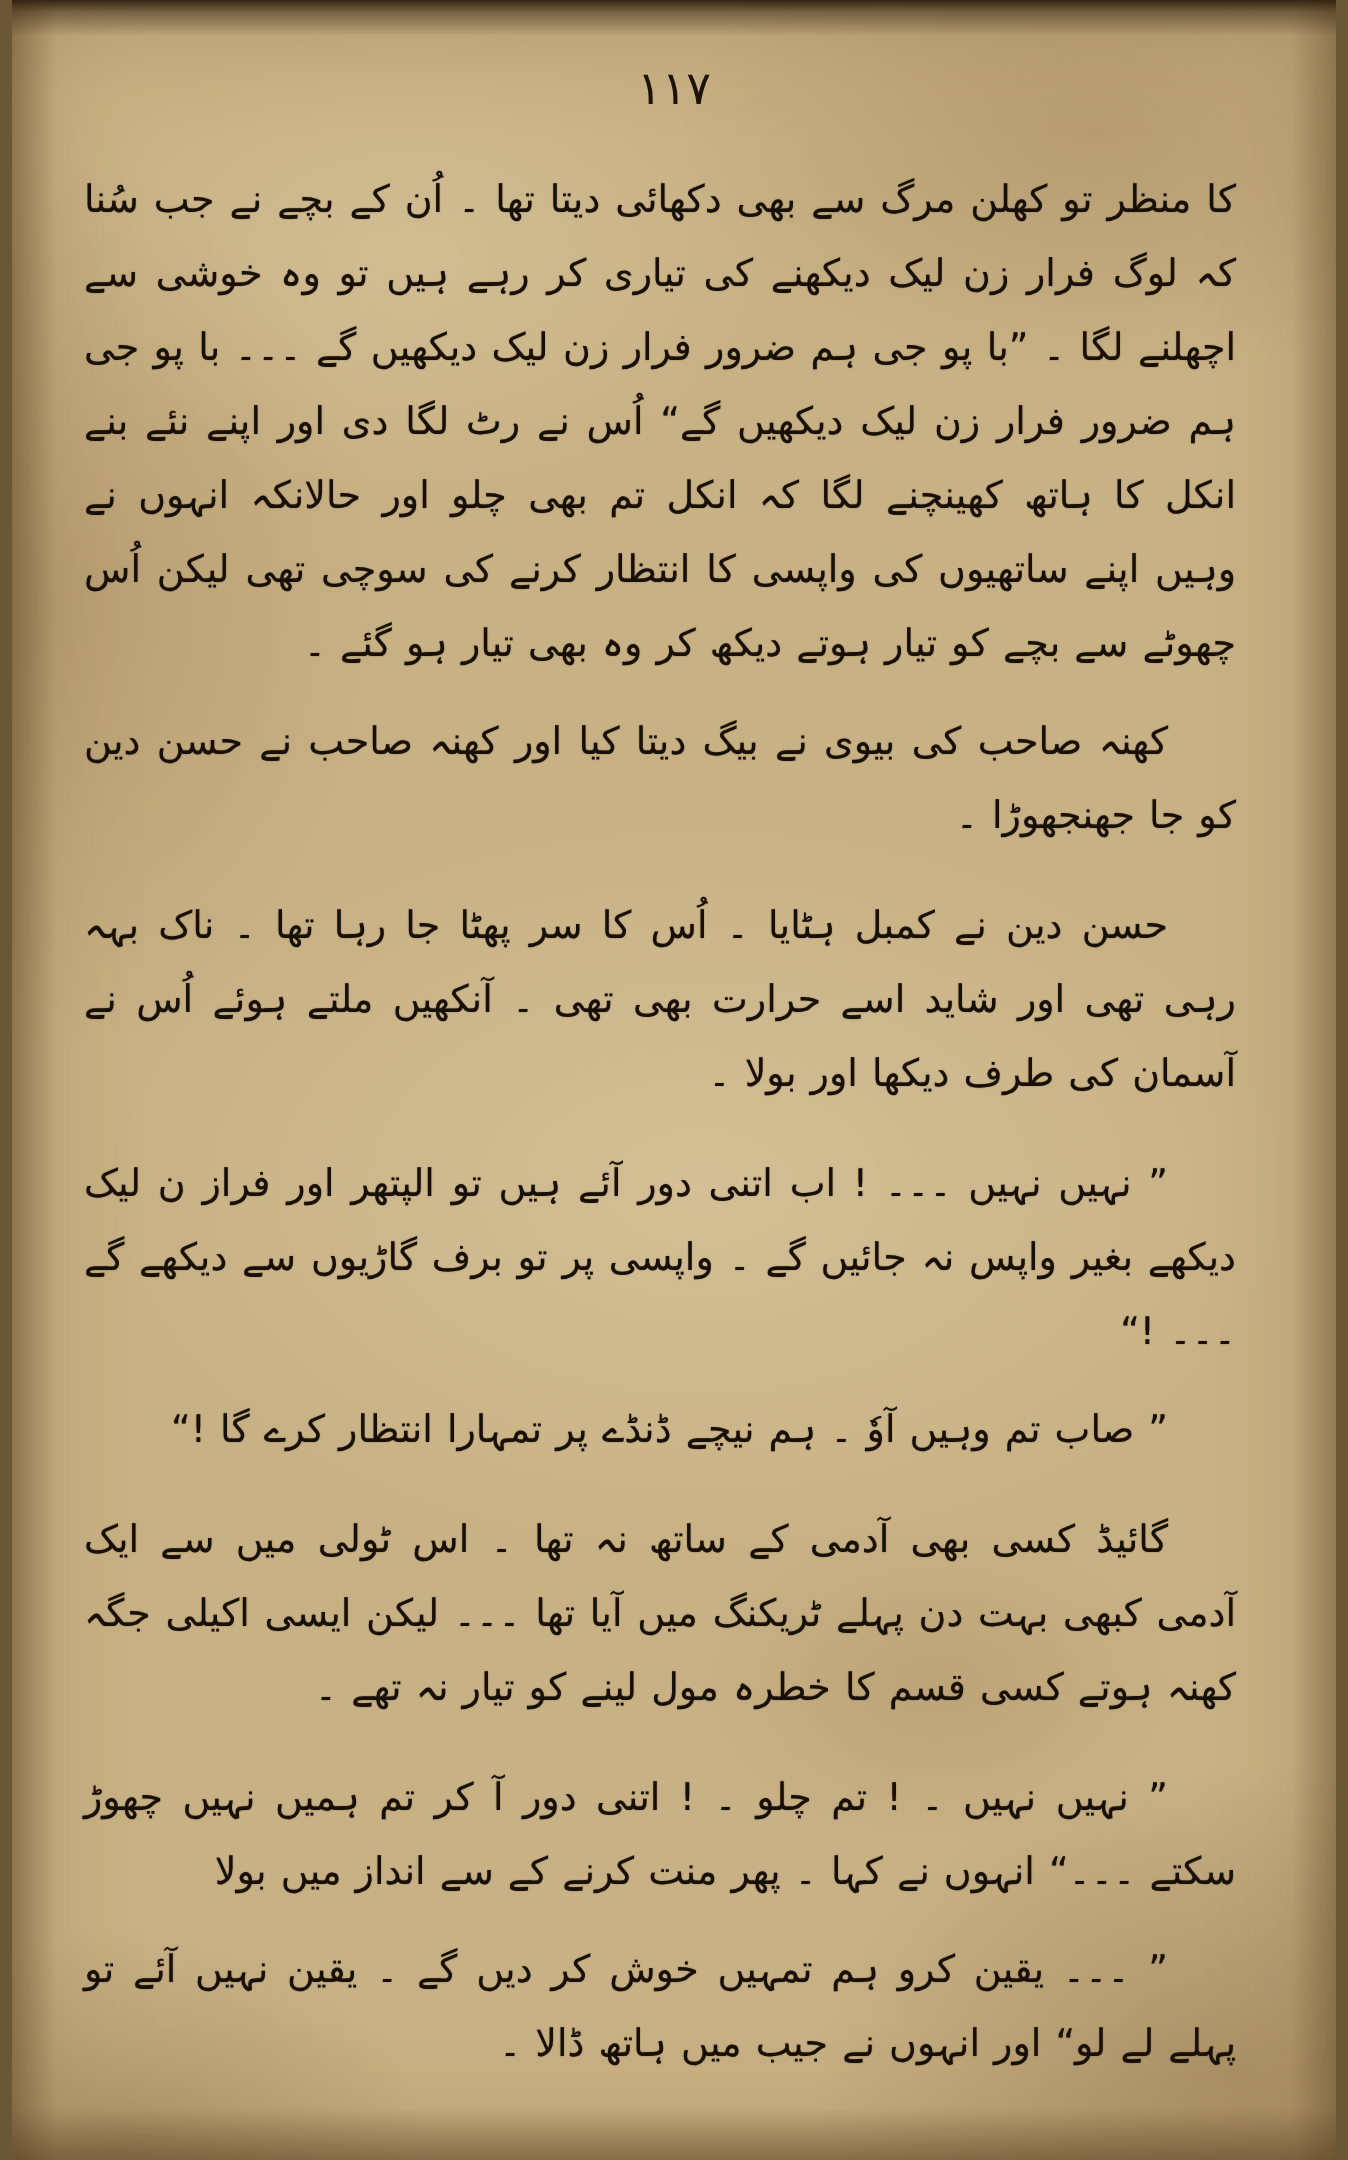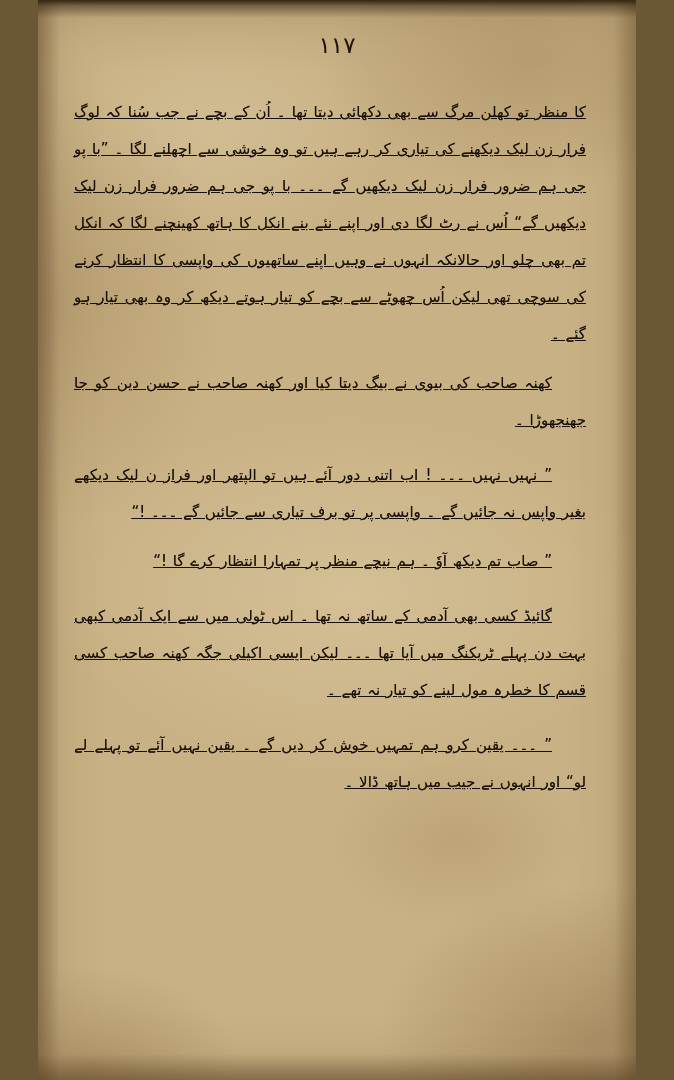--- a/index.html
+++ b/index.html
@@ -3,21 +3,21 @@
 <meta charset="utf-8">
 <style>
   html, body {
     margin: 0;
     padding: 0;
     background: #6b5636;
     font-family: "DejaVu Sans", sans-serif;
   }
   .scan {
     position: relative;
-    width: 598px;
+    width: 662px;
     height: 1080px;
     margin: 0 auto;
     overflow: hidden;
     box-sizing: border-box;
     background-color: #c8b184;
     background-image:
       
       linear-gradient(180deg, rgba(32,20,8,0.92) 0px, rgba(32,20,8,0.45) 6px, rgba(32,20,8,0.0) 18px),
       
       linear-gradient(0deg, rgba(74,50,22,0.45) 0px, rgba(74,50,22,0.0) 26px),
@@ -48,40 +48,41 @@
   .text-block {
     position: absolute;
     top: 82px;
     right: 50px;
     left: 36px;
     direction: rtl;
     color: #181007;
     text-shadow: 0 0 0.6px rgba(24,16,7,0.55);
   }
   .para {
-    margin: 12px 0 12px 0;
-    font-size: 15px;
+    margin: 0 0 12px 0;
+    font-size: 19px;
     line-height: 37px;
     text-align: justify;
     text-align-last: right;
     word-spacing: 1px;
-    text-decoration: underline;
   }
   .para.indent { text-indent: 34px; }
   .para.gap-after { margin-bottom: 18px; }
 </style>
 </head>
 <body>
 
 <div class="scan">
 
   <div class="page-number">۱۱۷</div>
 
   <div class="text-block">
     <p class="para">کا منظر تو کھلن مرگ سے بھی دکھائی دیتا تھا ۔ اُن کے بچے نے جب سُنا کہ لوگ فرار زن لیک دیکھنے کی تیاری کر رہے ہیں تو وہ خوشی سے اچھلنے لگا ۔ ”با پو جی ہم ضرور فرار زن لیک دیکھیں گے ۔۔۔ با پو جی ہم ضرور فرار زن لیک دیکھیں گے“ اُس نے رٹ لگا دی اور اپنے نئے بنے انکل کا ہاتھ کھینچنے لگا کہ انکل تم بھی چلو اور حالانکہ انہوں نے وہیں اپنے ساتھیوں کی واپسی کا انتظار کرنے کی سوچی تھی لیکن اُس چھوٹے سے بچے کو تیار ہوتے دیکھ کر وہ بھی تیار ہو گئے ۔</p>
     <p class="para indent gap-after">کھنہ صاحب کی بیوی نے بیگ دیتا کیا اور کھنہ صاحب نے حسن دین کو جا جھنجھوڑا ۔</p>
-    <p class="para indent">” نہیں نہیں ۔۔۔ ! اب اتنی دور آئے ہیں تو الپتھر اور فراز ن لیک دیکھے بغیر واپس نہ جائیں گے ۔ واپسی پر تو برف تیاری سے جائیں گے ۔۔۔ !“</p>
-    <p class="para indent gap-after">” صاب تم دیکھ آوٗ ۔ ہم نیچے منظر پر تمہارا انتظار کرے گا !“</p>
-    <p class="para indent gap-after">گائیڈ کسی بھی آدمی کے ساتھ نہ تھا ۔ اس ٹولی میں سے ایک آدمی کبھی بہت دن پہلے ٹریکنگ میں آیا تھا ۔۔۔ لیکن ایسی اکیلی جگہ کھنہ صاحب کسی قسم کا خطرہ مول لینے کو تیار نہ تھے ۔</p>
+    <p class="para indent gap-after">حسن دین نے کمبل ہٹایا ۔ اُس کا سر پھٹا جا رہا تھا ۔ ناک بہہ رہی تھی اور شاید اسے حرارت بھی تھی ۔ آنکھیں ملتے ہوئے اُس نے آسمان کی طرف دیکھا اور بولا ۔</p>
+    <p class="para indent">” نہیں نہیں ۔۔۔ ! اب اتنی دور آئے ہیں تو الپتھر اور فراز ن لیک دیکھے بغیر واپس نہ جائیں گے ۔ واپسی پر تو برف گاڑیوں سے دیکھے گے ۔۔۔ !“</p>
+    <p class="para indent gap-after">” صاب تم وہیں آوٗ ۔ ہم نیچے ڈنڈے پر تمہارا انتظار کرے گا !“</p>
+    <p class="para indent gap-after">گائیڈ کسی بھی آدمی کے ساتھ نہ تھا ۔ اس ٹولی میں سے ایک آدمی کبھی بہت دن پہلے ٹریکنگ میں آیا تھا ۔۔۔ لیکن ایسی اکیلی جگہ کھنہ ہوتے کسی قسم کا خطرہ مول لینے کو تیار نہ تھے ۔</p>
+    <p class="para indent">” نہیں نہیں ۔ ! تم چلو ۔ ! اتنی دور آ کر تم ہمیں نہیں چھوڑ سکتے ۔۔۔“ انہوں نے کہا ۔ پھر منت کرنے کے سے انداز میں بولا</p>
     <p class="para indent">” ۔۔۔ یقین کرو ہم تمہیں خوش کر دیں گے ۔ یقین نہیں آئے تو پہلے لے لو“ اور انہوں نے جیب میں ہاتھ ڈالا ۔</p>
   </div>
 
 </div>
 
 </body></html>

